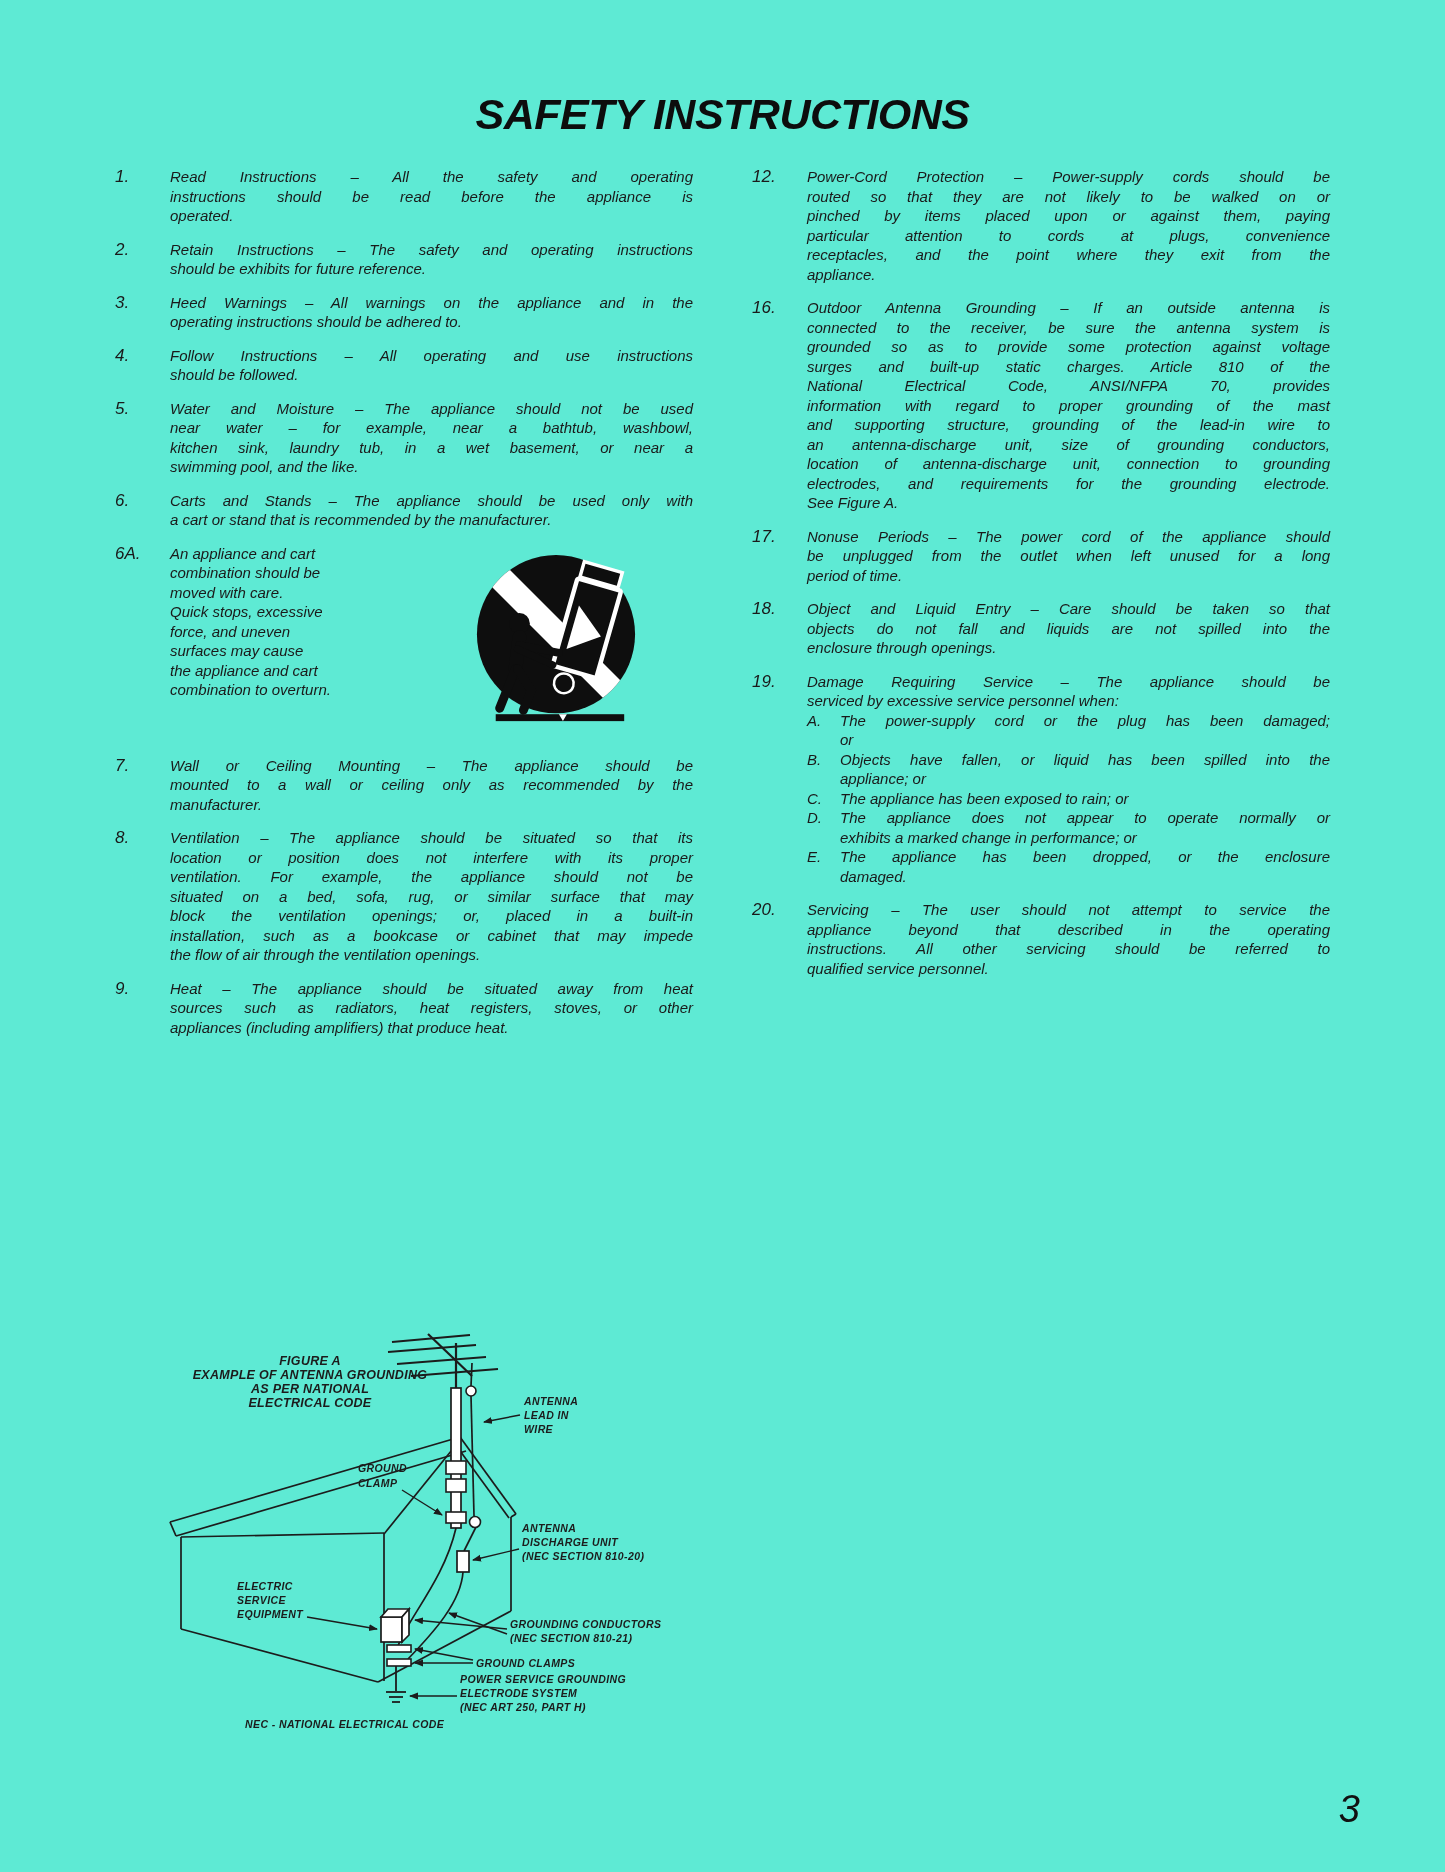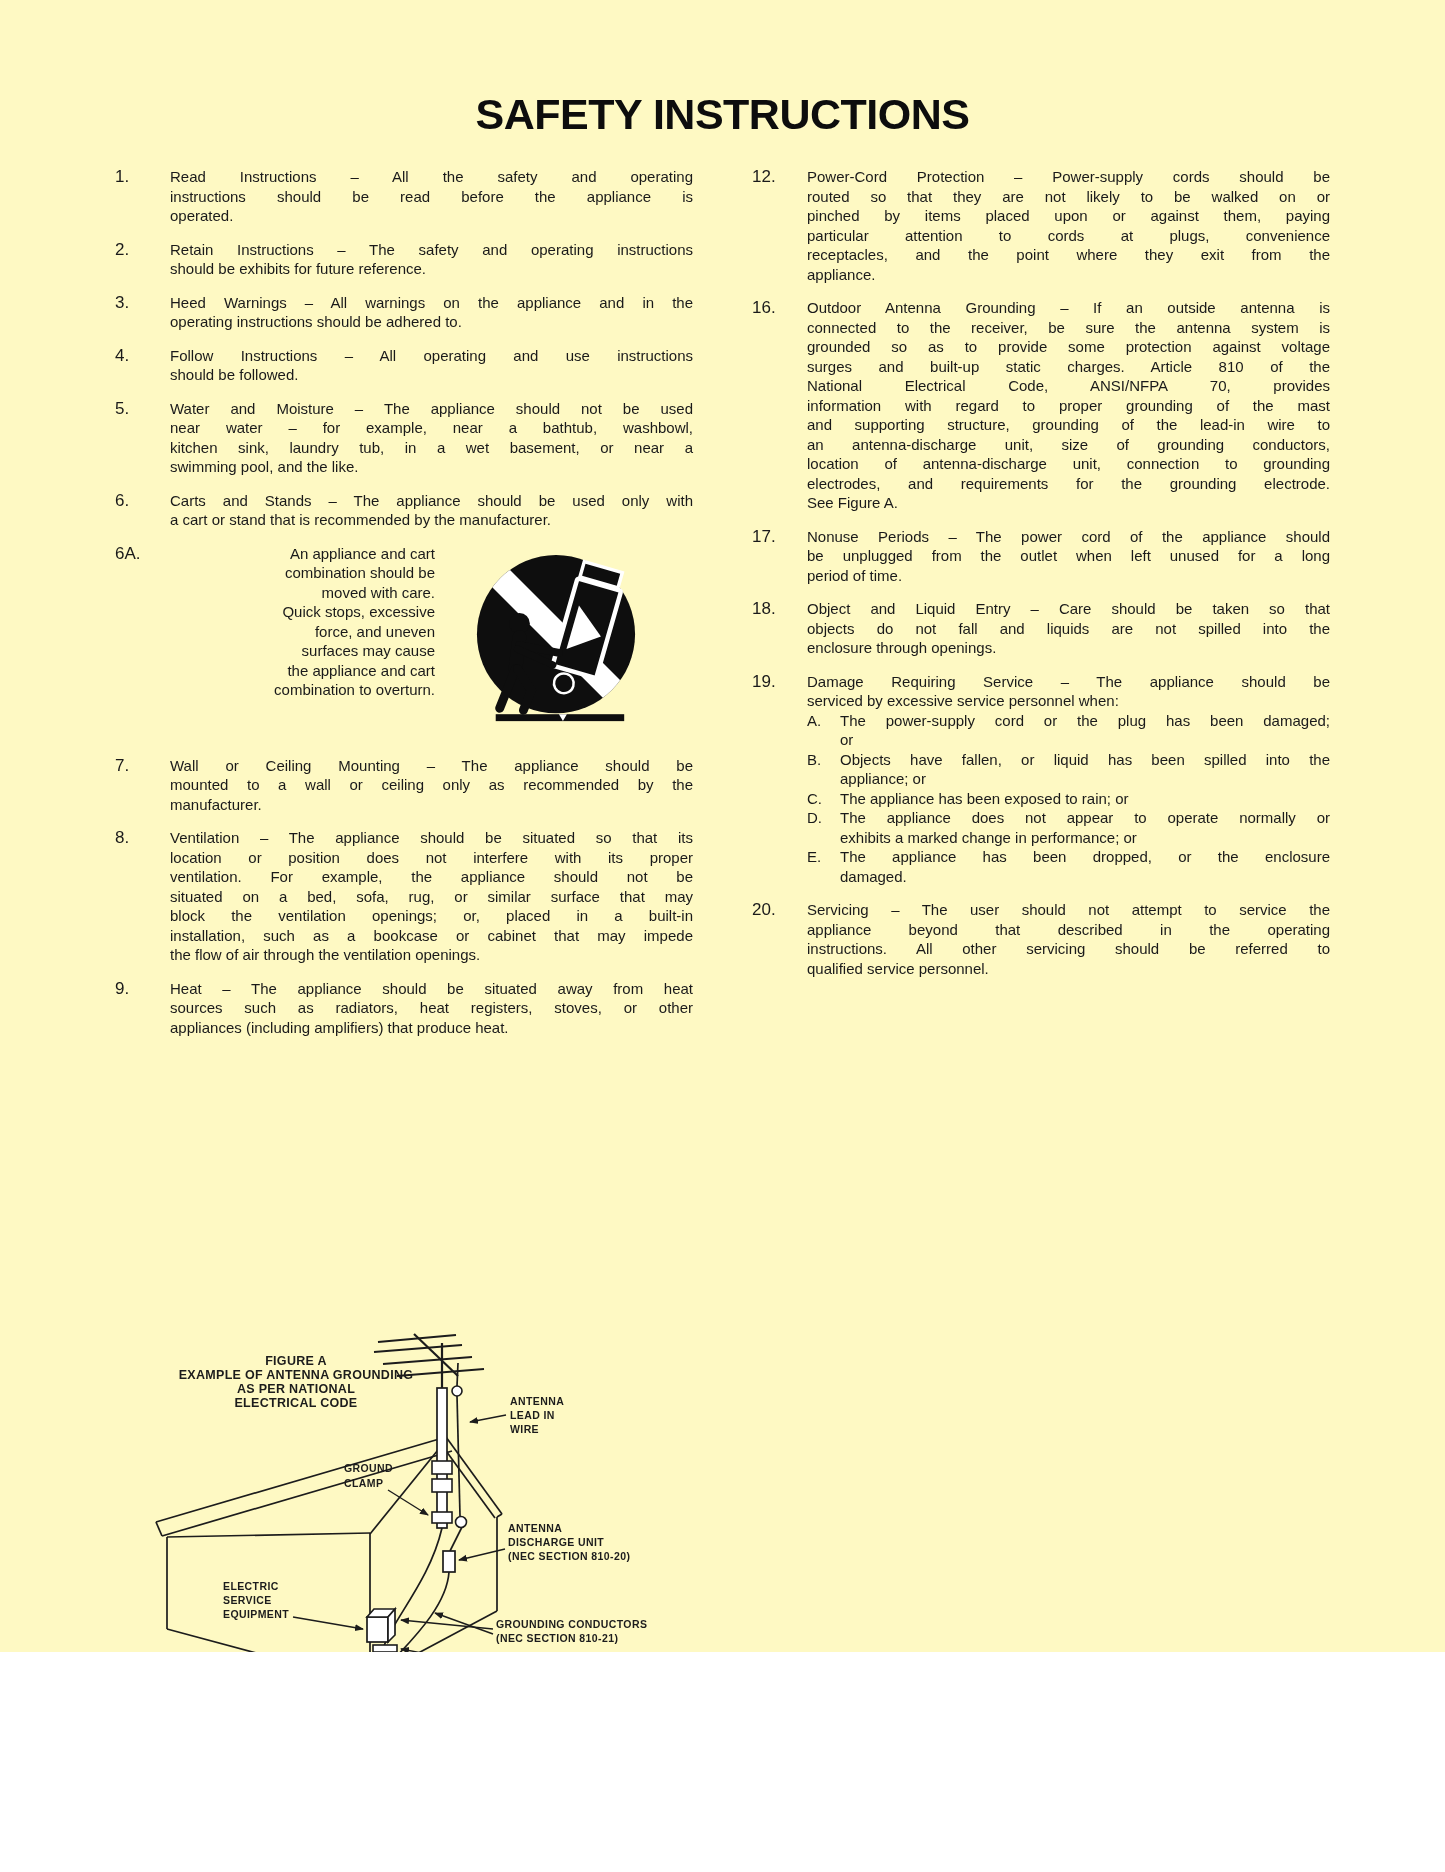--- a/index.html
+++ b/index.html
@@ -1,23 +1,24 @@
 <!DOCTYPE html>
 <html><head>
 <meta charset="utf-8">
 <style>
   html,body{margin:0;padding:0;background:#ffffff;}
   .page{
     position:relative;
     width:1445px;
-    height:1652px;
-    background:#fef9c3;
+    height:1872px;
+    background:#5eead4;
     font-family:"Liberation Sans", sans-serif;
     color:#1a1a1a;
     overflow:hidden;
+    font-style:italic;
   }
   h1.doc-title{
     margin:92px 0 0 0;
     text-align:center;
     font-size:43px;
     font-weight:bold;
     letter-spacing:-0.5px;
     color:#0d0d0d;
     line-height:1.05;
   }
@@ -36,29 +37,29 @@
   .item .body{
     width:523px;flex:none;
     font-size:15px;line-height:19.5px;
     position:relative;
   }
   .line{text-align:left;}
   .line.fill{text-align:justify;text-align-last:justify;}
   .sub{display:flex;}
   .sub .letter{width:33px;flex:none;}
   .sub .sub-body{flex:1;min-width:0;}
-  .body.narrow .line{text-align:right;}
+  .body.narrow .line{text-align:left;}
   .cart-wrap{
     position:absolute;
     left:302px;top:8px;
     width:168px;height:190px;
   }
   .figure-wrap{
     position:absolute;
-    left:116px;top:1330px;
+    left:130px;top:1330px;
     width:590px;height:440px;
   }
   .figure-wrap svg text{
     font-family:"Liberation Sans", sans-serif;
     font-size:10.5px;
     font-weight:bold;
     letter-spacing:0.4px;
     fill:#1c1c1c;
   }
   .figure-wrap svg text.ftitle{font-size:12.5px;letter-spacing:0.3px;}

